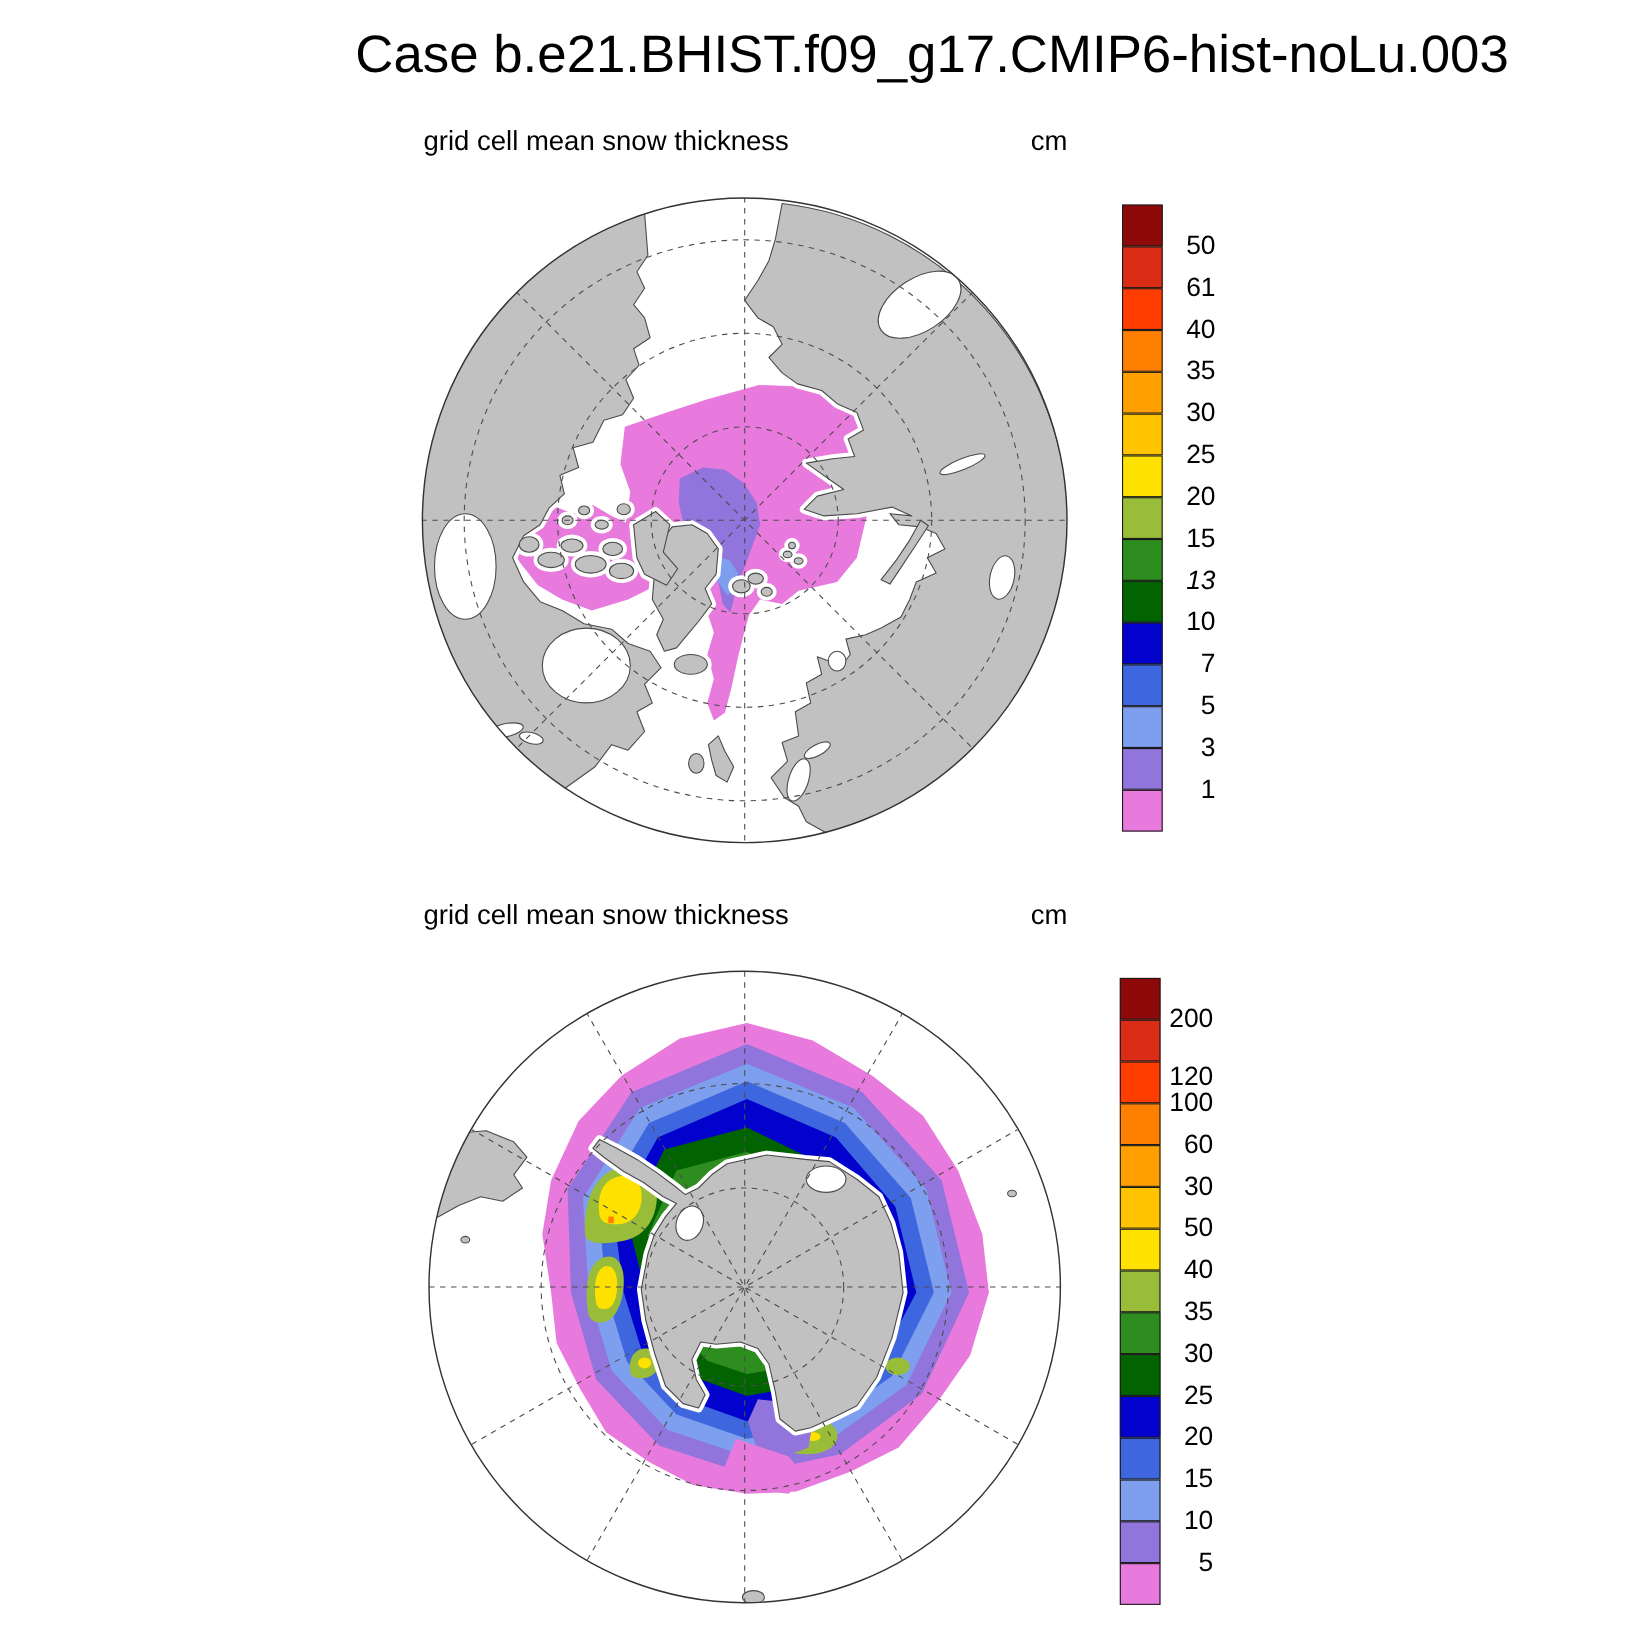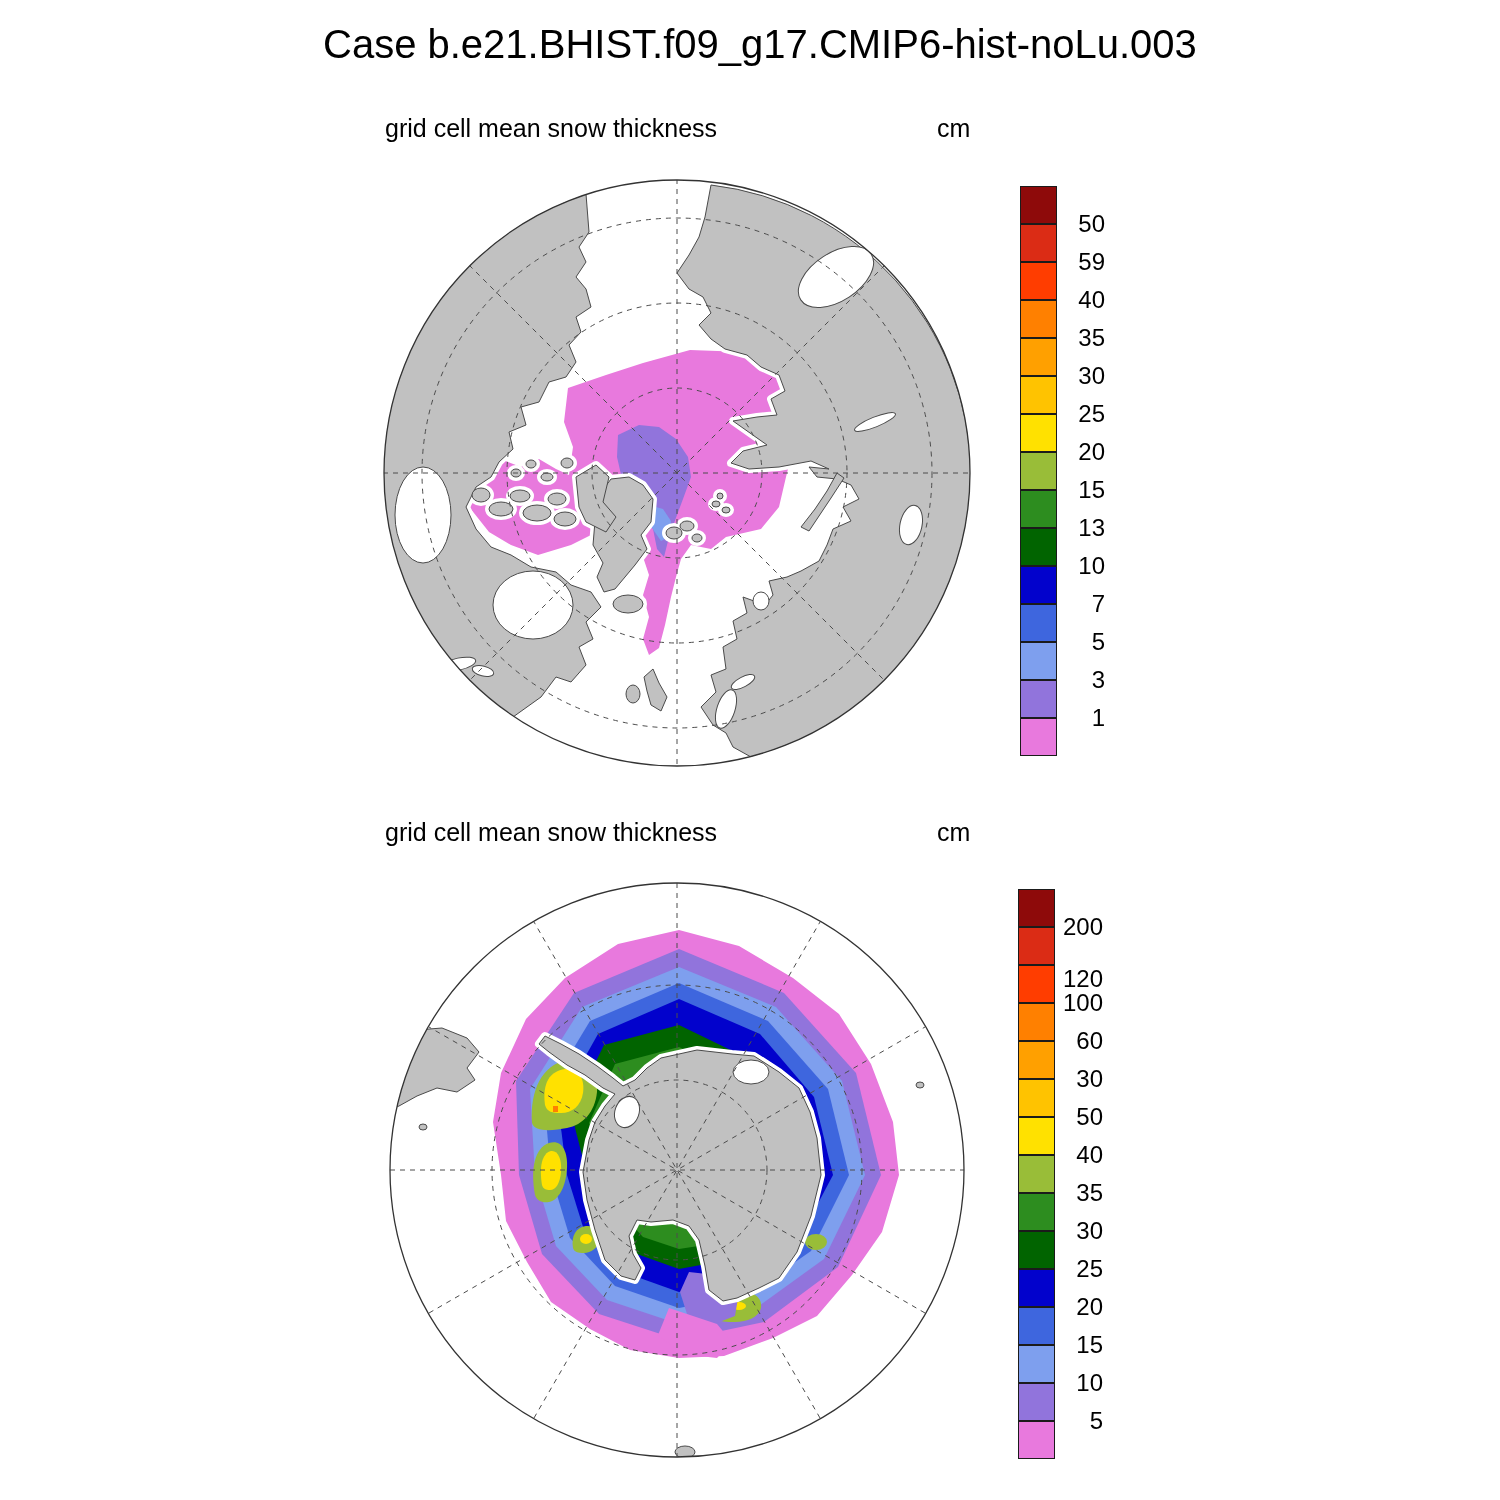--- a/index.html
+++ b/index.html
@@ -1,18 +1,18 @@
 <!DOCTYPE html>
 <html><head>
 <meta charset="utf-8">
 <style>
   html,body{margin:0;padding:0;background:#fff;}
   #page{position:relative;width:1500px;height:1500px;background:#ffffff;
         font-family:"Liberation Sans", sans-serif;color:#000;overflow:hidden;}
-  .title-line{position:absolute;font-size:40px;white-space:pre;text-align:center;}
+  .title-line{position:absolute;font-size:48px;white-space:pre;text-align:center;}
   #title1{left:323px;top:22px;}
   #title2{left:303px;top:67px;}
   .subtitle{position:absolute;font-size:25px;}
   .units{position:absolute;font-size:25px;}
   .map{position:absolute;}
   .cb-swatches{position:absolute;width:37px;}
   .cb-swatch{height:38px;border:1px solid #1b1b1b;box-sizing:border-box;}
   .cb-labels{position:absolute;width:44px;height:572px;}
   .cb-label{position:absolute;right:0;transform:translateY(-50%);
             font-size:24px;text-align:right;width:100%;}
@@ -123,28 +123,28 @@
       <div class="cb-swatch" style="background: rgb(45, 141, 31);"></div>
       <div class="cb-swatch" style="background: rgb(1, 100, 0);"></div>
       <div class="cb-swatch" style="background: rgb(2, 2, 204);"></div>
       <div class="cb-swatch" style="background: rgb(62, 102, 222);"></div>
       <div class="cb-swatch" style="background: rgb(126, 159, 238);"></div>
       <div class="cb-swatch" style="background: rgb(145, 116, 220);"></div>
       <div class="cb-swatch" style="background: rgb(232, 121, 221);"></div>
     </div>
   <div class="cb-labels" style="left:1061px;top:186px;">
       <div class="cb-label" style="top: 38px;">50</div>
-      <div class="cb-label" style="top: 76px;">59</div>
+      <div class="cb-label" style="top: 76px;">61</div>
       <div class="cb-label" style="top: 114px;">40</div>
       <div class="cb-label" style="top: 152px;">35</div>
       <div class="cb-label" style="top: 190px;">30</div>
       <div class="cb-label" style="top: 228px;">25</div>
       <div class="cb-label" style="top: 266px;">20</div>
       <div class="cb-label" style="top: 304px;">15</div>
-      <div class="cb-label" style="top: 342px;">13</div>
+      <div class="cb-label" style="top: 342px; font-style: italic;">13</div>
       <div class="cb-label" style="top: 380px;">10</div>
       <div class="cb-label" style="top: 418px;">7</div>
       <div class="cb-label" style="top: 456px;">5</div>
       <div class="cb-label" style="top: 494px;">3</div>
       <div class="cb-label" style="top: 532px;">1</div>
     </div>
 
   <div class="subtitle" style="left:385px;top:818px;">grid cell mean snow thickness</div>
   <div class="units" style="left:937px;top:818px;">cm</div>
 

